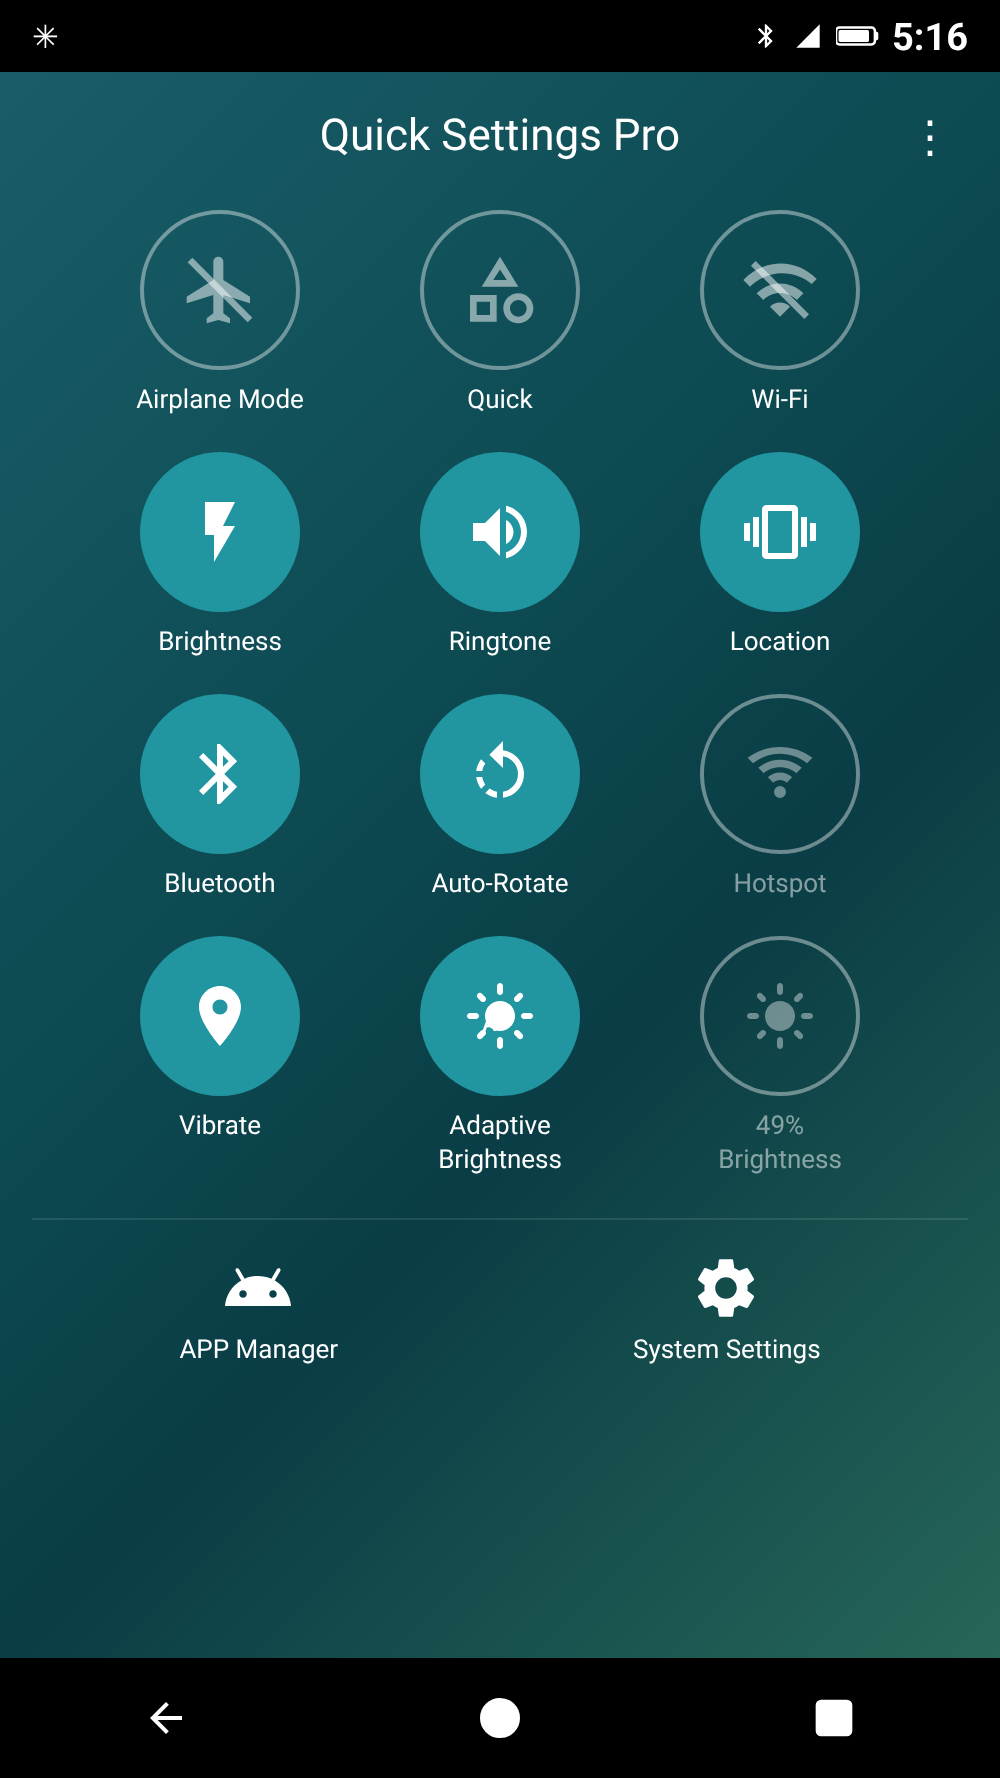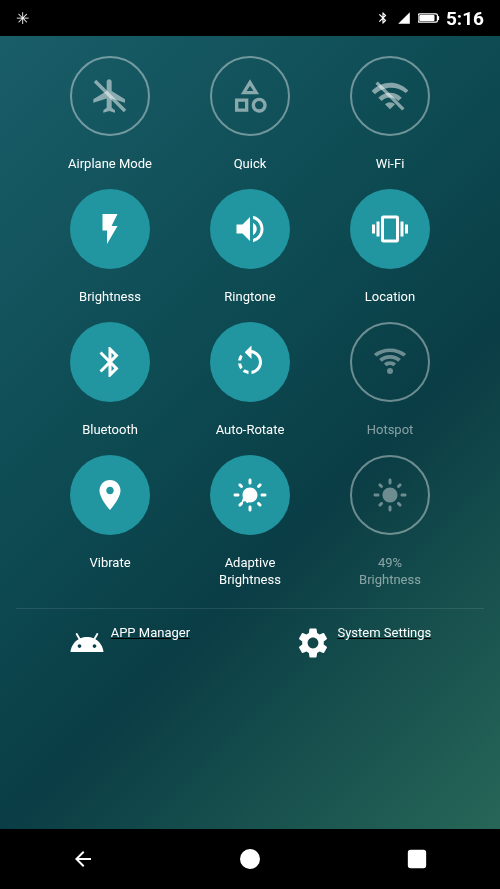--- a/index.html
+++ b/index.html
@@ -89,21 +89,21 @@
       grid-template-columns: repeat(3, 1fr);
       gap: 16px 0;
       width: 100%;
       max-width: 420px;
     }
 
     .grid-item {
       display: flex;
       flex-direction: column;
       align-items: center;
-      gap: 20px;
+      gap: 8px;
       cursor: pointer;
     }
 
     .circle {
       width: 80px;
       height: 80px;
       border-radius: 50%;
       display: flex;
       align-items: center;
       justify-content: center;
@@ -140,24 +140,24 @@
       justify-content: space-around;
       align-items: center;
       padding: 16px 0 8px;
       margin-top: 20px;
       border-top: 1px solid rgba(255,255,255,0.1);
       width: 100%;
     }
 
     .bottom-item {
       display: flex;
-      flex-direction: row;
+      flex-direction: column;
+      align-items: center;
       gap: 6px;
       cursor: pointer;
-      text-decoration: underline;
     }
 
     .bottom-label {
       color: white;
       font-size: 13px;
     }
 
     
     .nav-bar {
       position: absolute;
@@ -211,20 +211,24 @@
       <rect x="0" y="1" width="23" height="10" rx="2" ry="2" fill="none" stroke="white" stroke-width="1.5"></rect>
       <rect x="23" y="3.5" width="2" height="5" rx="1" fill="white"></rect>
       <rect x="1.5" y="2.5" width="18" height="7" rx="1" fill="white"></rect>
     </svg>
     <span style="color:white;font-size:19px;font-weight:bold;">5:16</span>
   </div>
 </div>
 
 <div class="main-content">
 
+  <div class="header">
+    <span class="header-title">Quick Settings Pro</span>
+    <span class="header-menu">⋮</span>
+  </div>
 
   <div class="grid">
 
     <div class="grid-item">
       <div class="circle circle-inactive">
         <svg width="40" height="40" viewBox="0 0 24 24">
             <path d="M21 16v-2l-8-5V3.5c0-.83-.67-1.5-1.5-1.5S10 2.67 10 3.5V9l-8 5v2l8-2.5V19l-2 1.5V22l3.5-1 3.5 1v-1.5L13 19v-5.5l8 2.5z" fill="rgba(255,255,255,0.5)"></path>
             <line x1="3" y1="3" x2="21" y2="21" stroke="rgba(255,255,255,0.5)" stroke-width="2"></line>
           </svg>
       </div>

